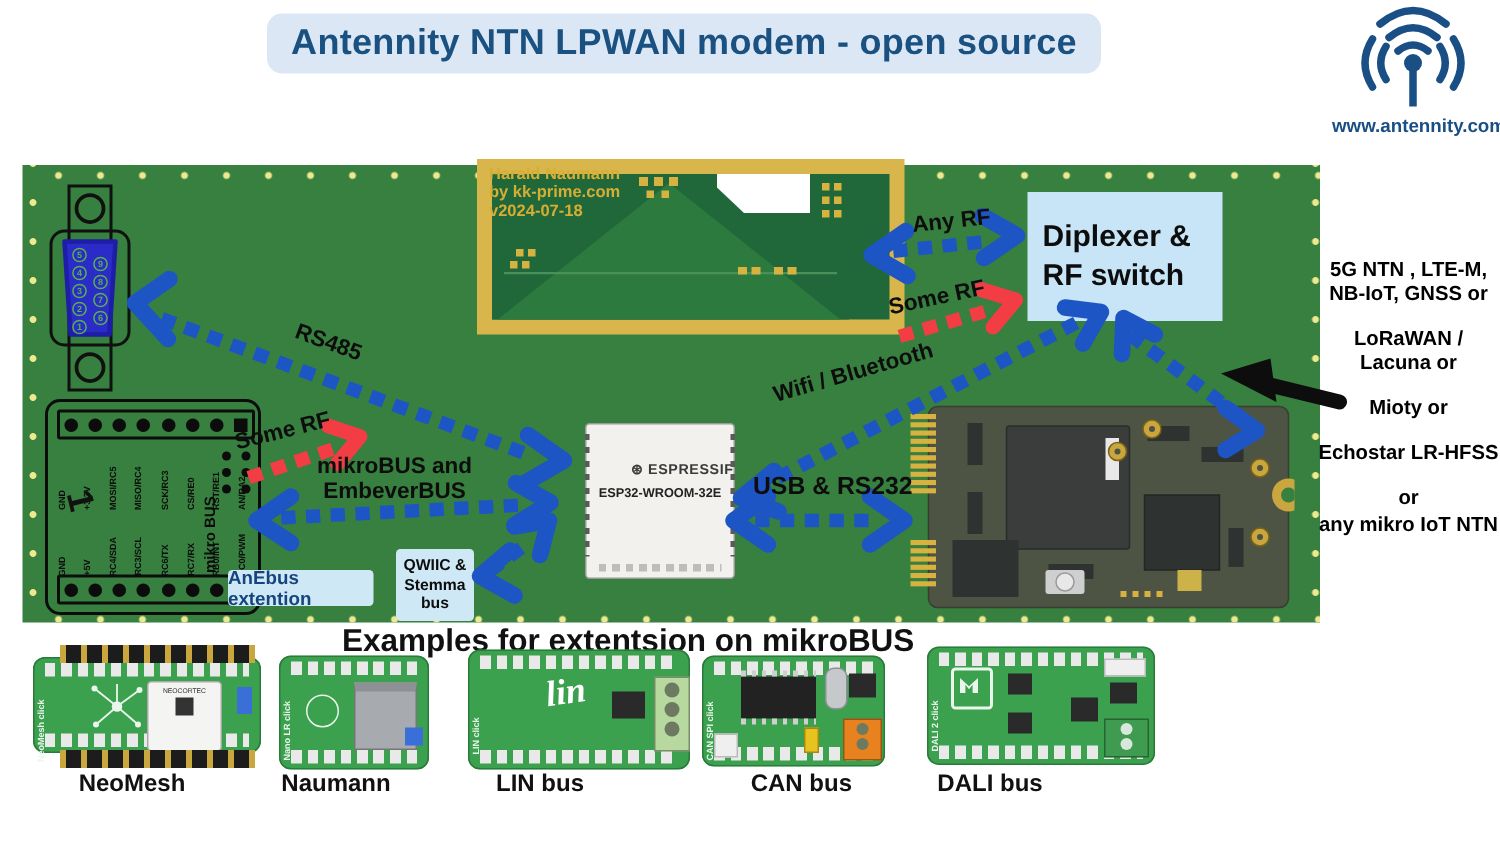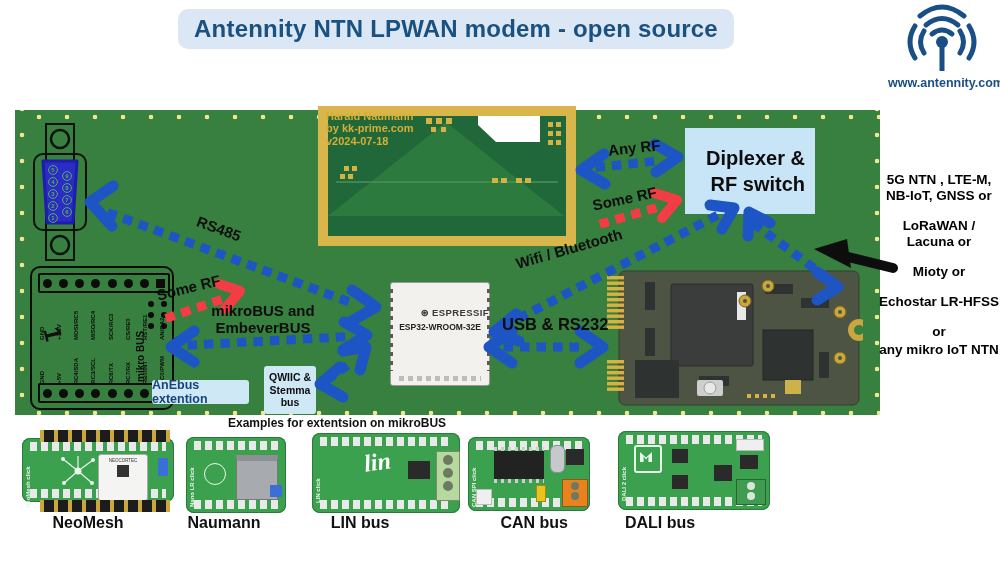--- a/index.html
+++ b/index.html
@@ -21,28 +21,28 @@
     background-image:
       radial-gradient(circle,#eee98f 2px,rgba(0,0,0,0) 2.6px),
       radial-gradient(circle,#eee98f 2px,rgba(0,0,0,0) 2.6px),
       radial-gradient(circle,#eee98f 2px,rgba(0,0,0,0) 2.6px),
       radial-gradient(circle,#eee98f 2px,rgba(0,0,0,0) 2.6px);
     background-size:28px 8px,28px 8px,8px 26px,8px 26px;
     background-position:10px 3px,10px 299px,3px 12px,858px 12px;
     background-repeat:repeat-x,repeat-x,repeat-y,repeat-y;}
 
   
-  .antenna{position:absolute;left:318px;top:106px;width:258px;height:140px;background:#d9b64b;}
+  .antenna{position:absolute;left:318px;top:106px;width:258px;height:117px;background:#d9b64b;padding-left:27px;}
   .antenna-inner{position:absolute;inset:10px;background:#20683a;overflow:hidden;}
   .antenna-credit{position:absolute;left:8px;top:4px;color:#d7ae35;font-weight:bold;
     font-size:11px;line-height:1.12;z-index:3;}
 
   
   .diplexer{position:absolute;left:685px;top:128px;width:130px;height:86px;background:#c7e5f6;
-    display:flex;align-items:center;justify-content:center;text-align:right;
+    display:flex;align-items:center;justify-content:center;text-align:left;
     font-size:20px;font-weight:bold;color:#0d0d0d;line-height:1.3;z-index:20;}
   .diplexer span{width:110px;}
 
   
   .esp32{position:absolute;left:390px;top:282px;width:98px;height:102px;background:#f2f1ee;
     border:1px solid #999;border-radius:3px;z-index:20;}
   .esp-brand{margin-top:24px;text-align:right;font-size:9.5px;font-weight:bold;color:#3a3a3a;letter-spacing:.4px;}
   .esp-model{text-align:center;font-size:8.5px;font-weight:bold;color:#222;margin-top:4px;}
   .esp-pads{position:absolute;bottom:4px;left:8px;right:8px;height:5px;
     background:repeating-linear-gradient(90deg,#bdbdbd 0 5px,rgba(0,0,0,0) 5px 9px);}
@@ -91,21 +91,21 @@
   #lab-usb{left:502px;top:315px;font-size:16.5px;}
   #lab-anyrf{left:608px;top:139px;font-size:15px;transform:rotate(-6deg);}
   #lab-somerf-d{left:592px;top:190px;font-size:15px;transform:rotate(-12deg);}
 
   
   .rf-options{position:absolute;left:878px;top:172px;width:122px;display:flex;flex-direction:column;
     gap:14px;text-align:center;font-weight:bold;font-size:13.5px;color:#000;line-height:1.18;}
   .rf-options .tight{margin-bottom:-11px;}
 
   
-  .ext-heading{position:absolute;left:228px;top:416px;font-size:12px;font-weight:bold;}
+  .ext-heading{position:absolute;left:228px;top:416px;font-size:21px;font-weight:bold;}
   .board{position:absolute;background:#3ba14f;border-radius:8px;box-shadow:inset 0 0 0 1px #2c7a3b;z-index:10;}
   .strip{position:absolute;left:8px;right:8px;height:9px;
     background:repeating-linear-gradient(90deg,#e9e9e9 0 7px,rgba(0,0,0,0) 7px 11px);}
   .strip.t{top:4px;} .strip.b{bottom:4px;}
   .silk{position:absolute;left:3px;top:14px;height:56px;color:#eaf6ec;font-size:6px;font-weight:bold;
     writing-mode:vertical-rl;transform:rotate(180deg);}
   .hdr{position:absolute;height:12px;background:#1c1c1c;z-index:11;
     background-image:repeating-linear-gradient(90deg,#c9a63e 0 4px,#1c1c1c 4px 14px);}
   .neomodule{position:absolute;left:76px;top:16px;width:48px;height:42px;background:#f4f4f2;
     border:1px solid #aaa;border-radius:3px;font-size:4.5px;text-align:center;color:#333;padding-top:3px;}

